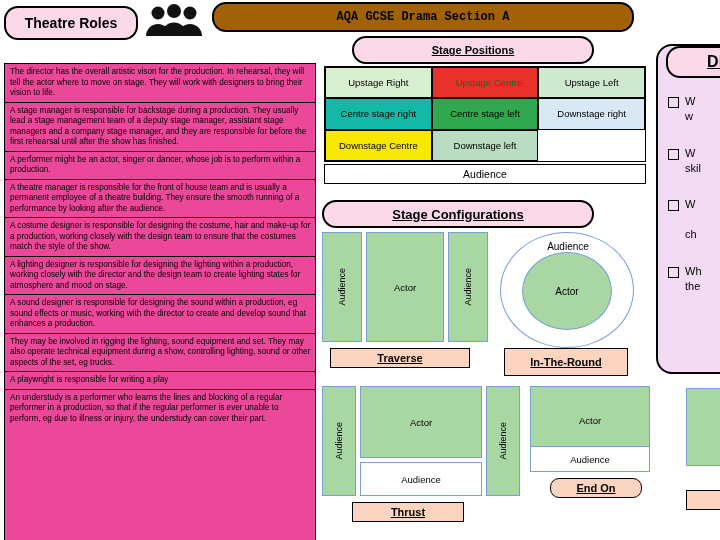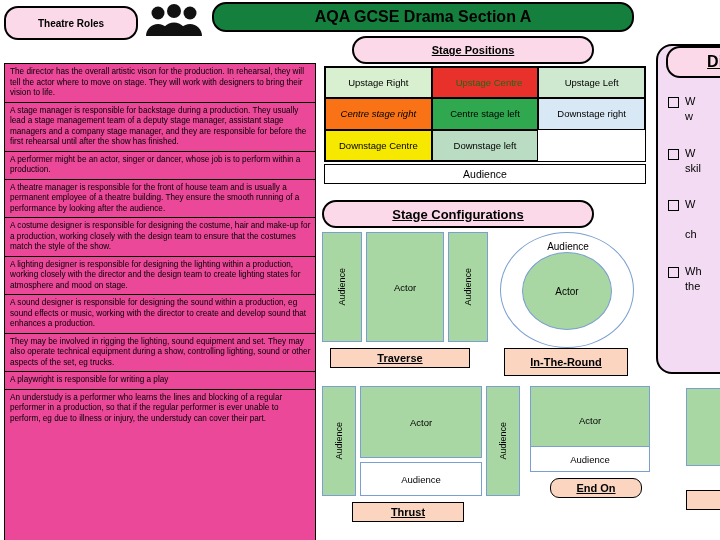--- a/index.html
+++ b/index.html
@@ -13,25 +13,25 @@
 
   
   .title-box{
     border:2px solid #000;border-radius:14px;
     background:#e8c6e8;
     display:flex;align-items:center;justify-content:center;
     font-weight:bold;
   }
   #theatre-roles-title{
     left:4px;top:6px;width:130px;height:30px;
-    background:#fbd9e8;font-size:10px;
+    background:#fbd9e8;font-size:14px;
   }
   #main-title{
     left:212px;top:2px;width:418px;height:26px;
-    background:#15803d;font-size:16px;
+    background:#a16207;font-size:12px;font-family:Liberation Mono, monospace;
   }
   #stage-positions-title{
     left:352px;top:36px;width:238px;height:24px;
     background:#fbd9e8;font-size:11px;text-decoration:underline;
   }
   #stage-config-title{
     left:322px;top:200px;width:268px;height:24px;
     background:#fbd9e8;font-size:13px;text-decoration:underline;
   }
   #dig-deeper-title{
@@ -163,21 +163,21 @@
   <div class="role-item">A sound designer is responsible for designing the sound within a production, eg sound effects or music, working with the director to create and develop sound that enhances a production.</div>
   <div class="role-item">They may be involved in rigging the lighting, sound equipment and set. They may also operate technical equipment during a show, controlling lighting, sound or other aspects of the set, eg trucks.</div>
   <div class="role-item">A playwright is responsible for writing a play</div>
   <div class="role-item">An understudy is a performer who learns the lines and blocking of a regular performer in a production, so that if the regular performer is ever unable to perform, eg due to illness or injury, the understudy can cover their part.</div>
 </div>
 
 <div class="abs" id="stage-grid">
   <div class="sp-cell" style="background: rgb(216, 240, 207); color: rgb(0, 0, 0);">Upstage Right</div>
   <div class="sp-cell" style="background: rgb(232, 49, 42); color: rgb(26, 107, 26); padding-left: 8px;">Upstage Centre</div>
   <div class="sp-cell" style="background: rgb(207, 232, 208); color: rgb(0, 0, 0);">Upstage Left</div>
-  <div class="sp-cell" style="background: #f97316; color: rgb(0, 0, 0); font-style: italic;">Centre stage right</div>
+  <div class="sp-cell" style="background: #14b8a6; color: rgb(0, 0, 0);">Centre stage right</div>
   <div class="sp-cell" style="background: rgb(47, 168, 79); color: rgb(0, 0, 0);">Centre stage left</div>
   <div class="sp-cell" style="background: rgb(216, 232, 245); color: rgb(0, 0, 0);">Downstage right</div>
   <div class="sp-cell" style="background: rgb(247, 232, 0); color: rgb(0, 0, 0);">Downstage Centre</div>
   <div class="sp-cell" style="background: rgb(185, 220, 194); color: rgb(0, 0, 0);">Downstage left</div>
 </div>
 <div class="abs" id="audience-bar">Audience</div>
 
 <div class="abs title-box" id="stage-config-title">Stage Configurations</div>
 
 <div class="abs" id="traverse-wrap">

